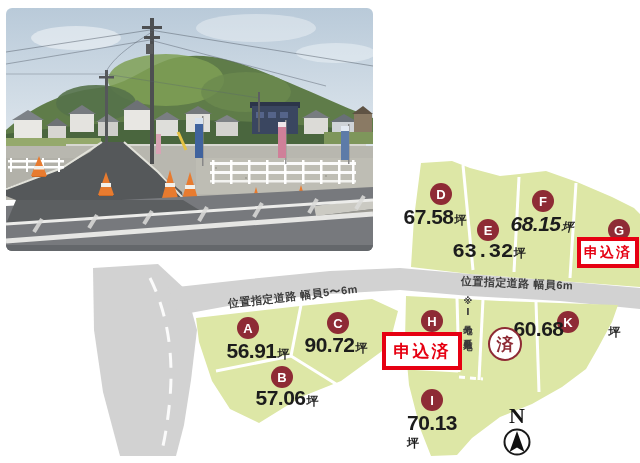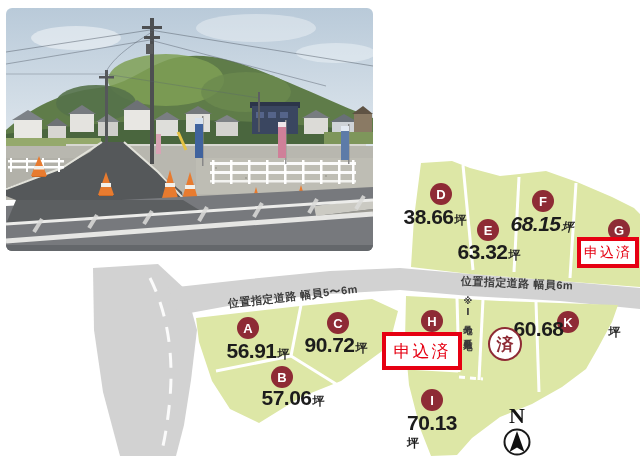--- a/index.html
+++ b/index.html
@@ -19,21 +19,21 @@
     display:flex;align-items:center;justify-content:center;line-height:1;
   }
   .size{
     position:absolute;z-index:4;transform:translateX(-50%);white-space:nowrap;
     color:var(--ink,#1c1c1c);display:flex;align-items:baseline;
   }
   .size .num{font-size:21px;font-weight:800;letter-spacing:-0.5px;}
   .size .unit{font-size:12px;font-weight:800;margin-left:1px;}
   .applied{
     position:absolute;z-index:5;background:#ffffff;border:4px solid var(--accent-red,#e60012);
-    color:var(--accent-red,#e60012);font-weight:400;letter-spacing:2px;
+    color:var(--accent-red,#e60012);font-weight:700;letter-spacing:2px;
     display:flex;align-items:center;justify-content:center;box-sizing:border-box;
   }
   .roadlabel{
     position:absolute;z-index:4;color:#3c3c3c;font-weight:700;font-size:11px;
     white-space:nowrap;letter-spacing:0.5px;
   }
   .vnote{
     position:absolute;z-index:4;writing-mode:vertical-rl;text-orientation:upright;
     font-size:9px;font-weight:600;color:#3a3a3a;letter-spacing:1px;line-height:1.1;
   }
@@ -269,36 +269,36 @@
   <span class="badge" style="left:532px;top:190px;">F</span>
   <span class="badge" style="left:608px;top:219px;">G</span>
   <span class="badge" style="left:237px;top:317px;">A</span>
   <span class="badge" style="left:271px;top:366px;">B</span>
   <span class="badge" style="left:327px;top:312px;">C</span>
   <span class="badge" style="left:421px;top:310px;">H</span>
   <span class="badge" style="left:421px;top:389px;">I</span>
   <span class="badge" style="left:557px;top:311px;">K</span>
 
   <div class="size" style="left:435px;top:205px;">
-    <span class="num">38.66</span>
-      <span class="unit">坪</span>
-  </div>
-  <div class="size" style="left:489px;top:240px;">
+    <span class="num">67.58</span>
+      <span class="unit">坪</span>
+  </div>
+  <div class="size" style="left:489px;top:240px;font-family:Liberation Mono, monospace;">
     <span class="num">63.32</span>
       <span class="unit">坪</span>
   </div>
   <div class="size" style="left:542px;top:212px;font-style:italic;">
     <span class="num">68.15</span>
       <span class="unit">坪</span>
   </div>
   <div class="size" style="left:258px;top:339px;">
     <span class="num">56.91</span>
       <span class="unit">坪</span>
   </div>
-  <div class="size" style="left:293px;top:386px;">
+  <div class="size" style="left:287px;top:386px;">
     <span class="num">57.06</span>
       <span class="unit">坪</span>
   </div>
   <div class="size" style="left:336px;top:333px;">
     <span class="num">90.72</span>
       <span class="unit">坪</span>
   </div>
   <div class="size" style="left:567px;top:317px;gap:44px;">
     <span class="num">60.68</span>
       <span class="unit">坪</span>

